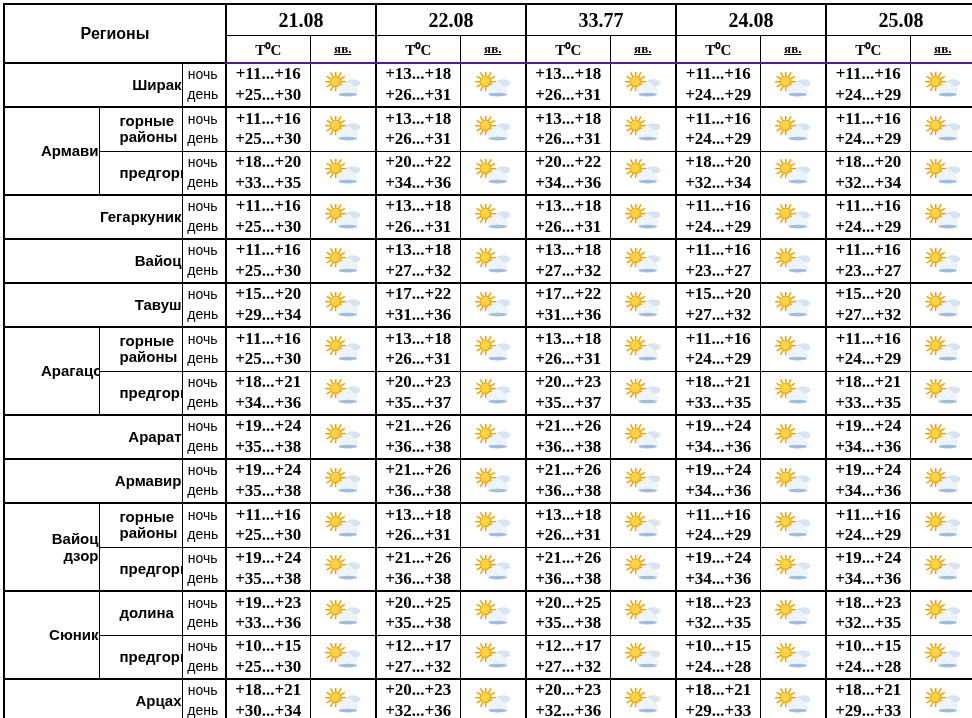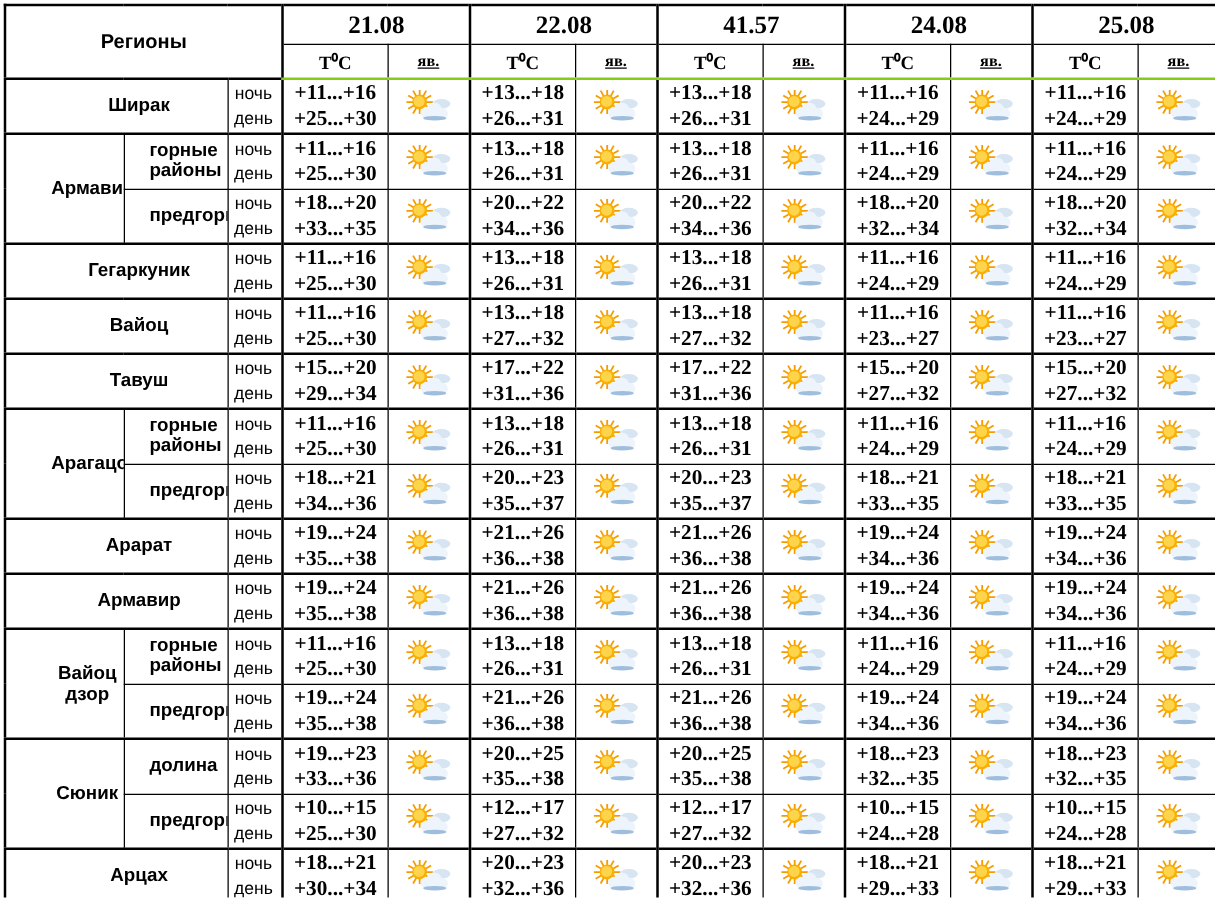--- a/index.html
+++ b/index.html
@@ -6,26 +6,26 @@
   .wrap { width:972px; height:718px; box-sizing:border-box; padding:3px 0 0 3px; }
   table { border-collapse:collapse; table-layout:fixed; width:966px; height:712px;
           border:2px solid #000; background:#fff; }
   th, td { border:1px solid #000; padding:0; overflow:hidden; vertical-align:middle; }
 
   
   th.regions { font:bold 16px "Liberation Sans", sans-serif; text-align:center; }
   th.date    { font:bold 20px "Liberation Serif", serif; text-align:center; height:30px;margin-left:43px; }
   th.tcol    { font:bold 15px "Liberation Serif", serif; text-align:center; height:26px; }
   th.phcol   { font:bold 13px "Liberation Serif", serif; text-align:center;text-decoration:underline; }
-  thead tr:last-child th { border-bottom:2px solid #84cc16; }
+  thead tr:last-child th { border-bottom:2px solid #4c1d95; }
 
   
   tbody tr { height:44px; }
   tbody tr.group-start td { border-top:2px solid #000; }
-  td.region    { font:bold 15px "Liberation Sans", sans-serif; text-align:center; line-height:1.15;padding-left:36px; }
+  td.region    { font:bold 15px "Liberation Sans", sans-serif; text-align:right; line-height:1.15;padding-left:36px; }
   td.subregion { font:bold 15px "Liberation Sans", sans-serif; text-align:center; line-height:1.1; padding:0 20px; }
   td.time      { font:14px "Liberation Sans", sans-serif; text-align:center; padding-right:2px; line-height:1.4; }
   td.temp      { font:bold 17px "Liberation Serif", serif; text-align:center; line-height:1.22; }
   td.icon-cell { text-align:center; }
   .gl { border-left:2px solid #000; }  
   .wicon { display:block; margin:0 auto; }
 </style>
 </head>
 <body>
 
@@ -44,21 +44,21 @@
       <col style="width:84px">
         <col style="width:66px">
       <col style="width:84px">
         <col style="width:66px">
     </colgroup>
     <thead>
       <tr id="head-row-1">
         <th class="regions" rowspan="2" colspan="3">Регионы</th>
       <th class="date gl" colspan="2">21.08</th>
           <th class="date gl" colspan="2">22.08</th>
-          <th class="date gl" colspan="2">41.57</th>
+          <th class="date gl" colspan="2">33.77</th>
           <th class="date gl" colspan="2">24.08</th>
           <th class="date gl" colspan="2">25.08</th>
         </tr>
       <tr id="head-row-2">
           <th class="tcol gl">T⁰C</th>
           <th class="phcol">яв.</th>
           <th class="tcol gl">T⁰C</th>
           <th class="phcol">яв.</th>
           <th class="tcol gl">T⁰C</th>
           <th class="phcol">яв.</th>

